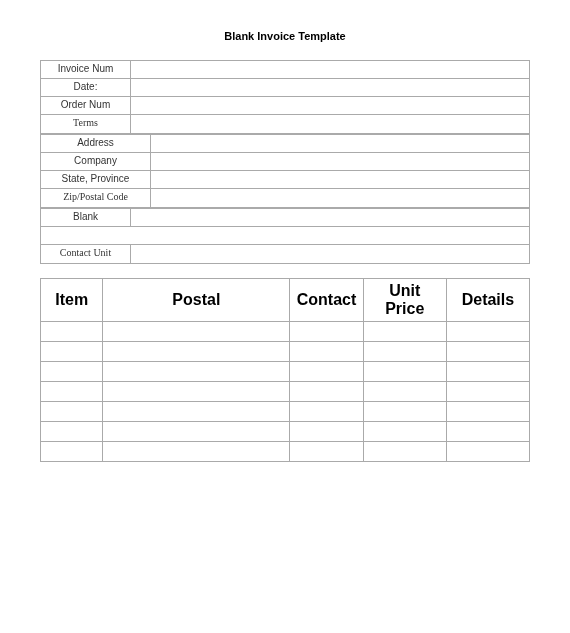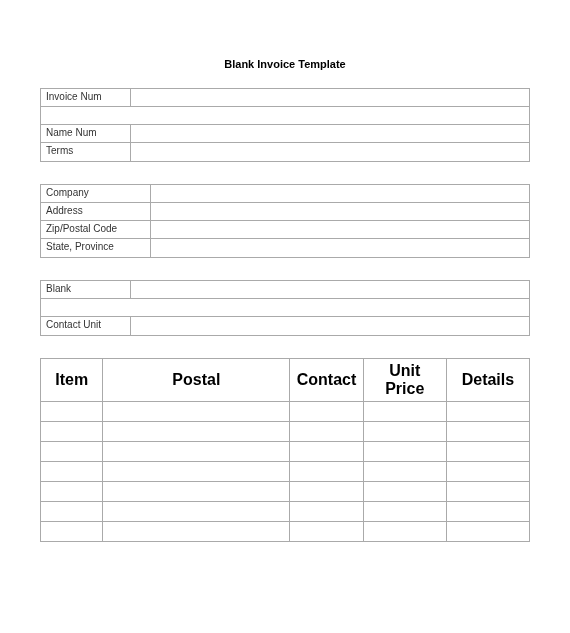--- a/index.html
+++ b/index.html
@@ -20,33 +20,34 @@
       width: 570px;
       min-height: 633px;
       background: #ffffff;
       padding: 30px 40px 30px 40px;
     }
     .page-title {
       text-align: center;
       font-size: 11px;
       font-weight: bold;
       margin-bottom: 18px;
-      margin-top: 28px;
     }
     .section {
       border: 1px solid #aaa;
-      margin-bottom: 22px;
+      margin-bottom: 0;
+      text-align: center;
     }
     .form-row {
       display: flex;
       border-bottom: 1px solid #aaa;
       min-height: 18px;
     }
     .form-row:last-child {
       border-bottom: none;
+      font-family: Liberation Serif, serif;
     }
     .label-cell {
       background: #fff;
       padding: 2px 5px;
       white-space: nowrap;
       min-width: 90px;
       border-right: 1px solid #aaa;
       font-size: 10px;
       color: #333;
     }
@@ -96,47 +97,48 @@
 <div class="page">
 
   <div class="page-title">Blank Invoice Template</div>
 
   <div class="section">
     <div class="form-row">
       <div class="label-cell">Invoice Num</div>
       <div class="value-cell"></div>
     </div>
     <div class="form-row">
-      <div class="value-cell"></div>
-    </div>
-    <div class="form-row">
-      <div class="label-cell">Name Num</div>
+      <div class="label-cell">Date:</div>
+      <div class="value-cell"></div>
+    </div>
+    <div class="form-row">
+      <div class="label-cell">Order Num</div>
       <div class="value-cell"></div>
     </div>
     <div class="form-row">
       <div class="label-cell">Terms</div>
       <div class="value-cell"></div>
     </div>
   </div>
 
   <div class="section section-company">
     <div class="form-row">
+      <div class="label-cell">Address</div>
+      <div class="value-cell"></div>
+    </div>
+    <div class="form-row">
       <div class="label-cell">Company</div>
       <div class="value-cell"></div>
     </div>
     <div class="form-row">
-      <div class="label-cell">Address</div>
+      <div class="label-cell">State, Province</div>
       <div class="value-cell"></div>
     </div>
     <div class="form-row">
       <div class="label-cell">Zip/Postal Code</div>
-      <div class="value-cell"></div>
-    </div>
-    <div class="form-row">
-      <div class="label-cell">State, Province</div>
       <div class="value-cell"></div>
     </div>
   </div>
 
   <div class="section section-phone">
     <div class="form-row">
       <div class="label-cell">Blank</div>
       <div class="value-cell"></div>
     </div>
     <div class="form-row">

